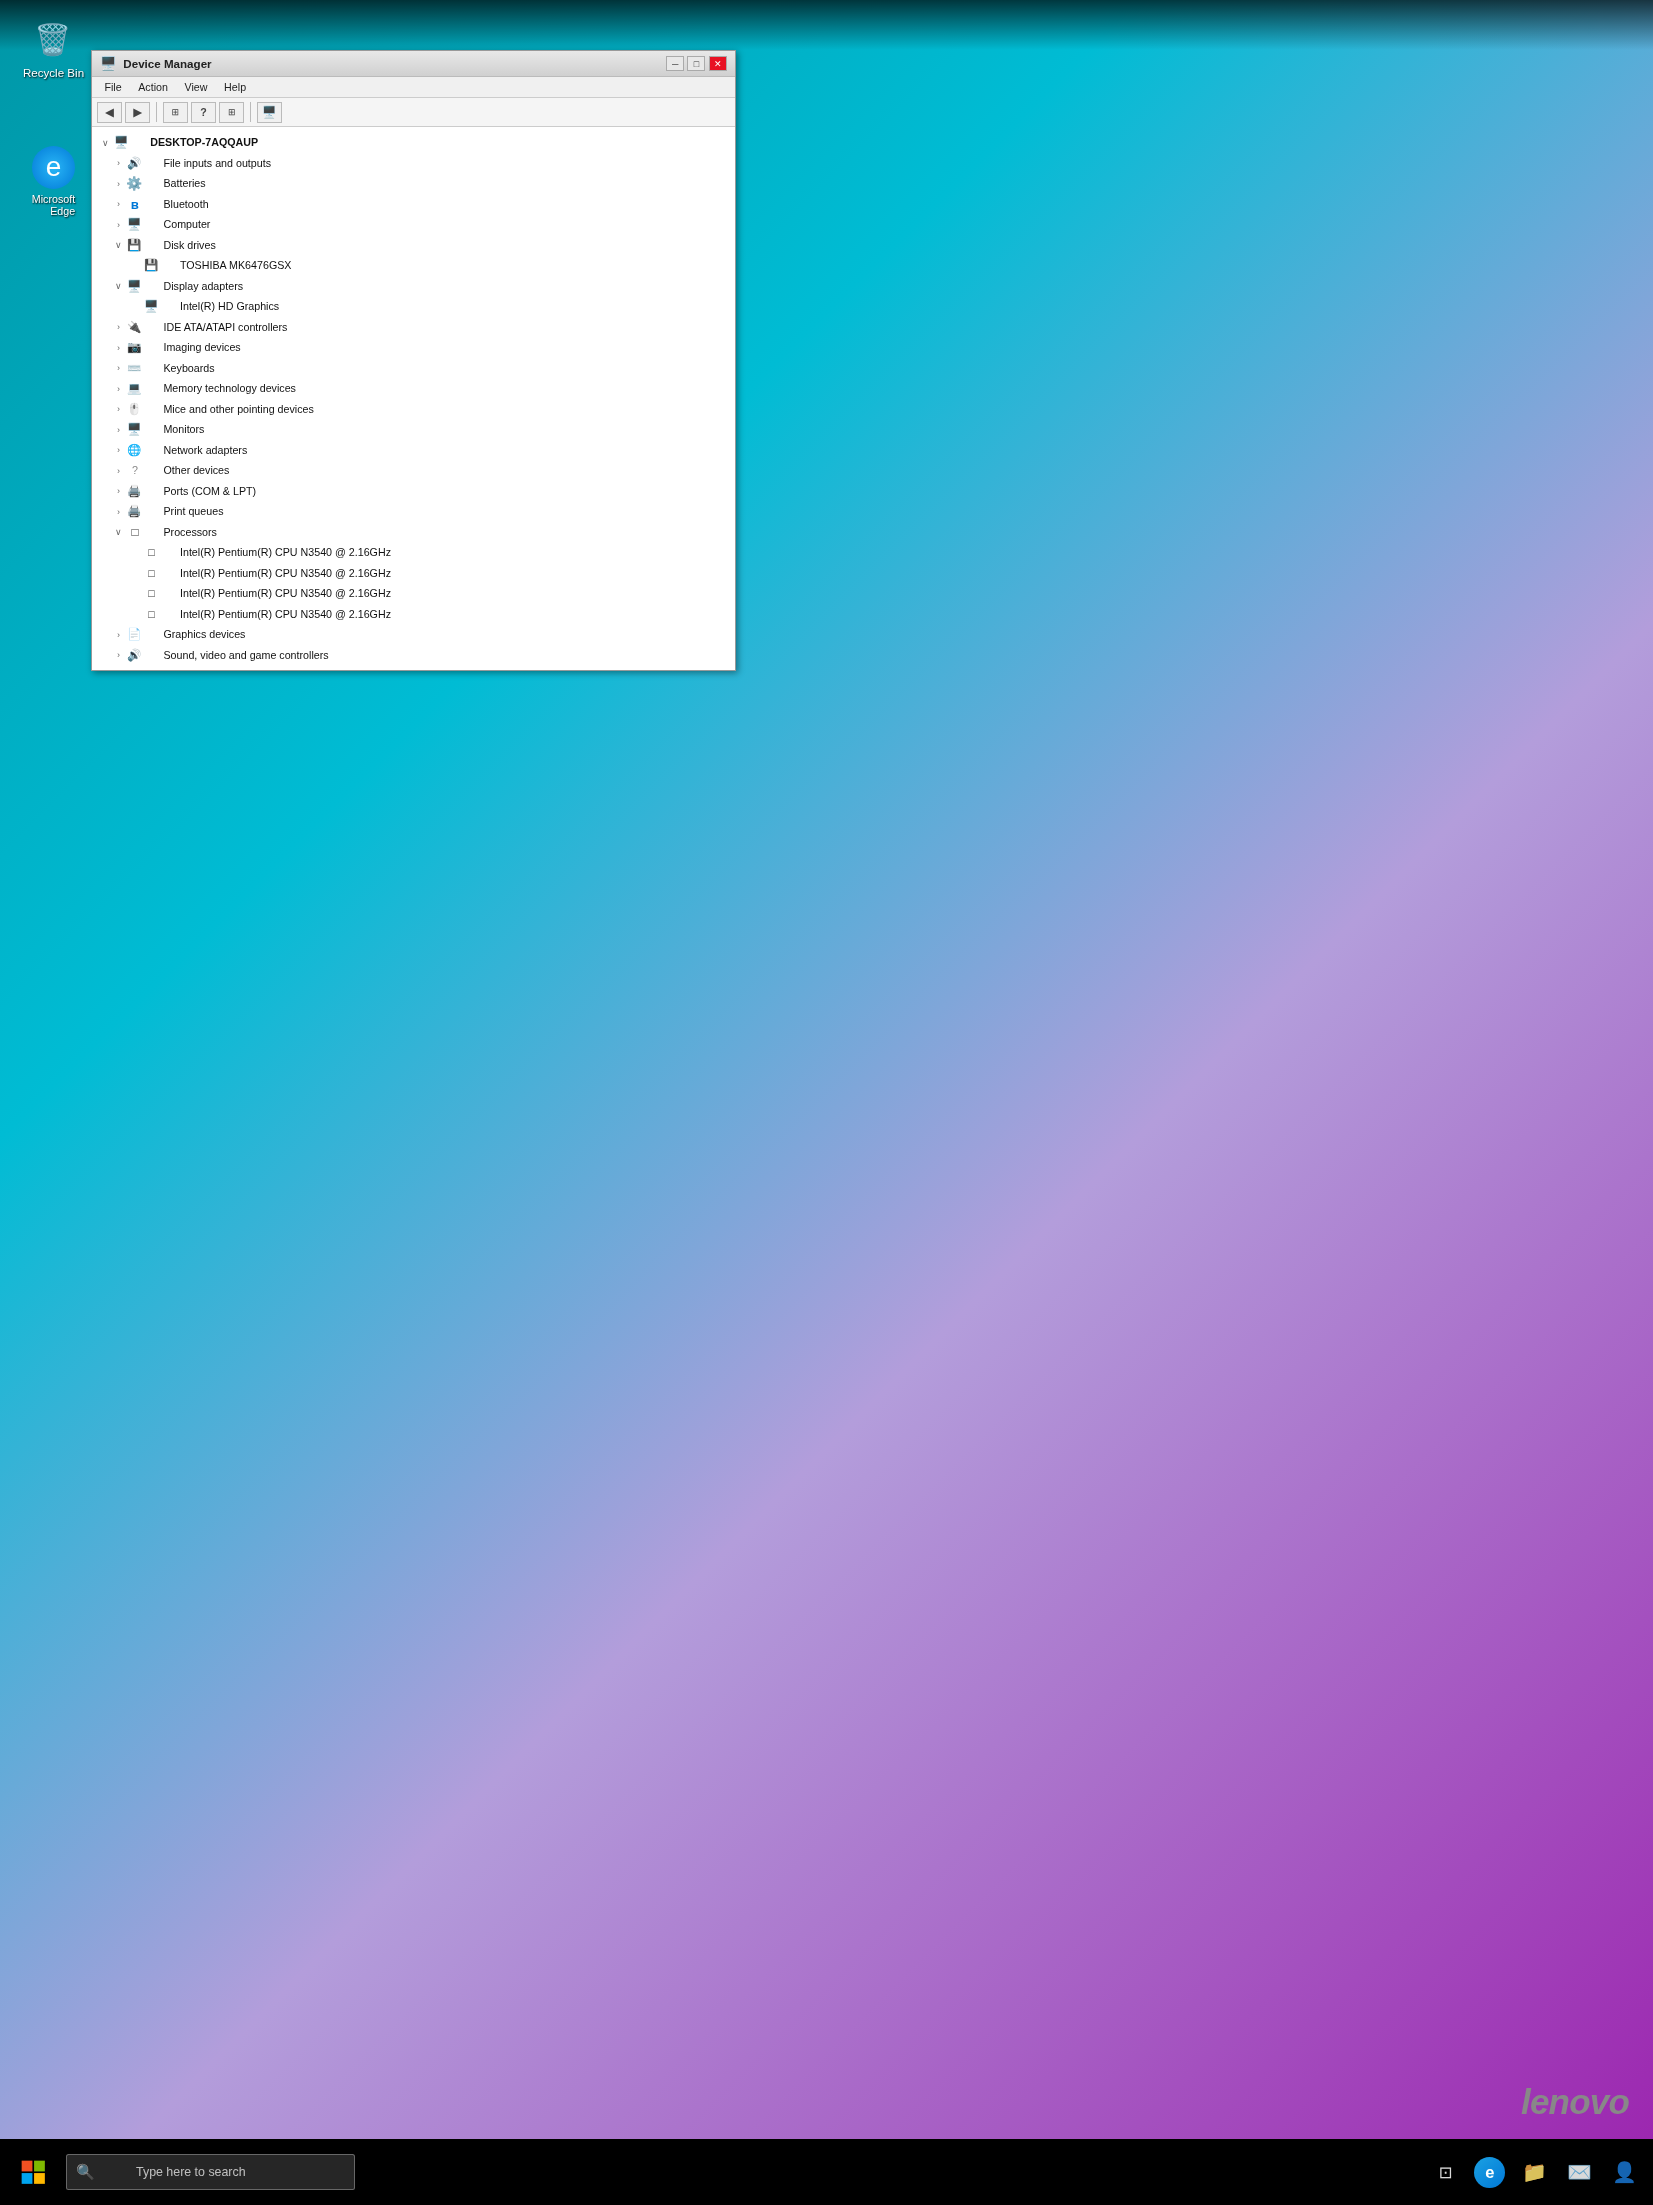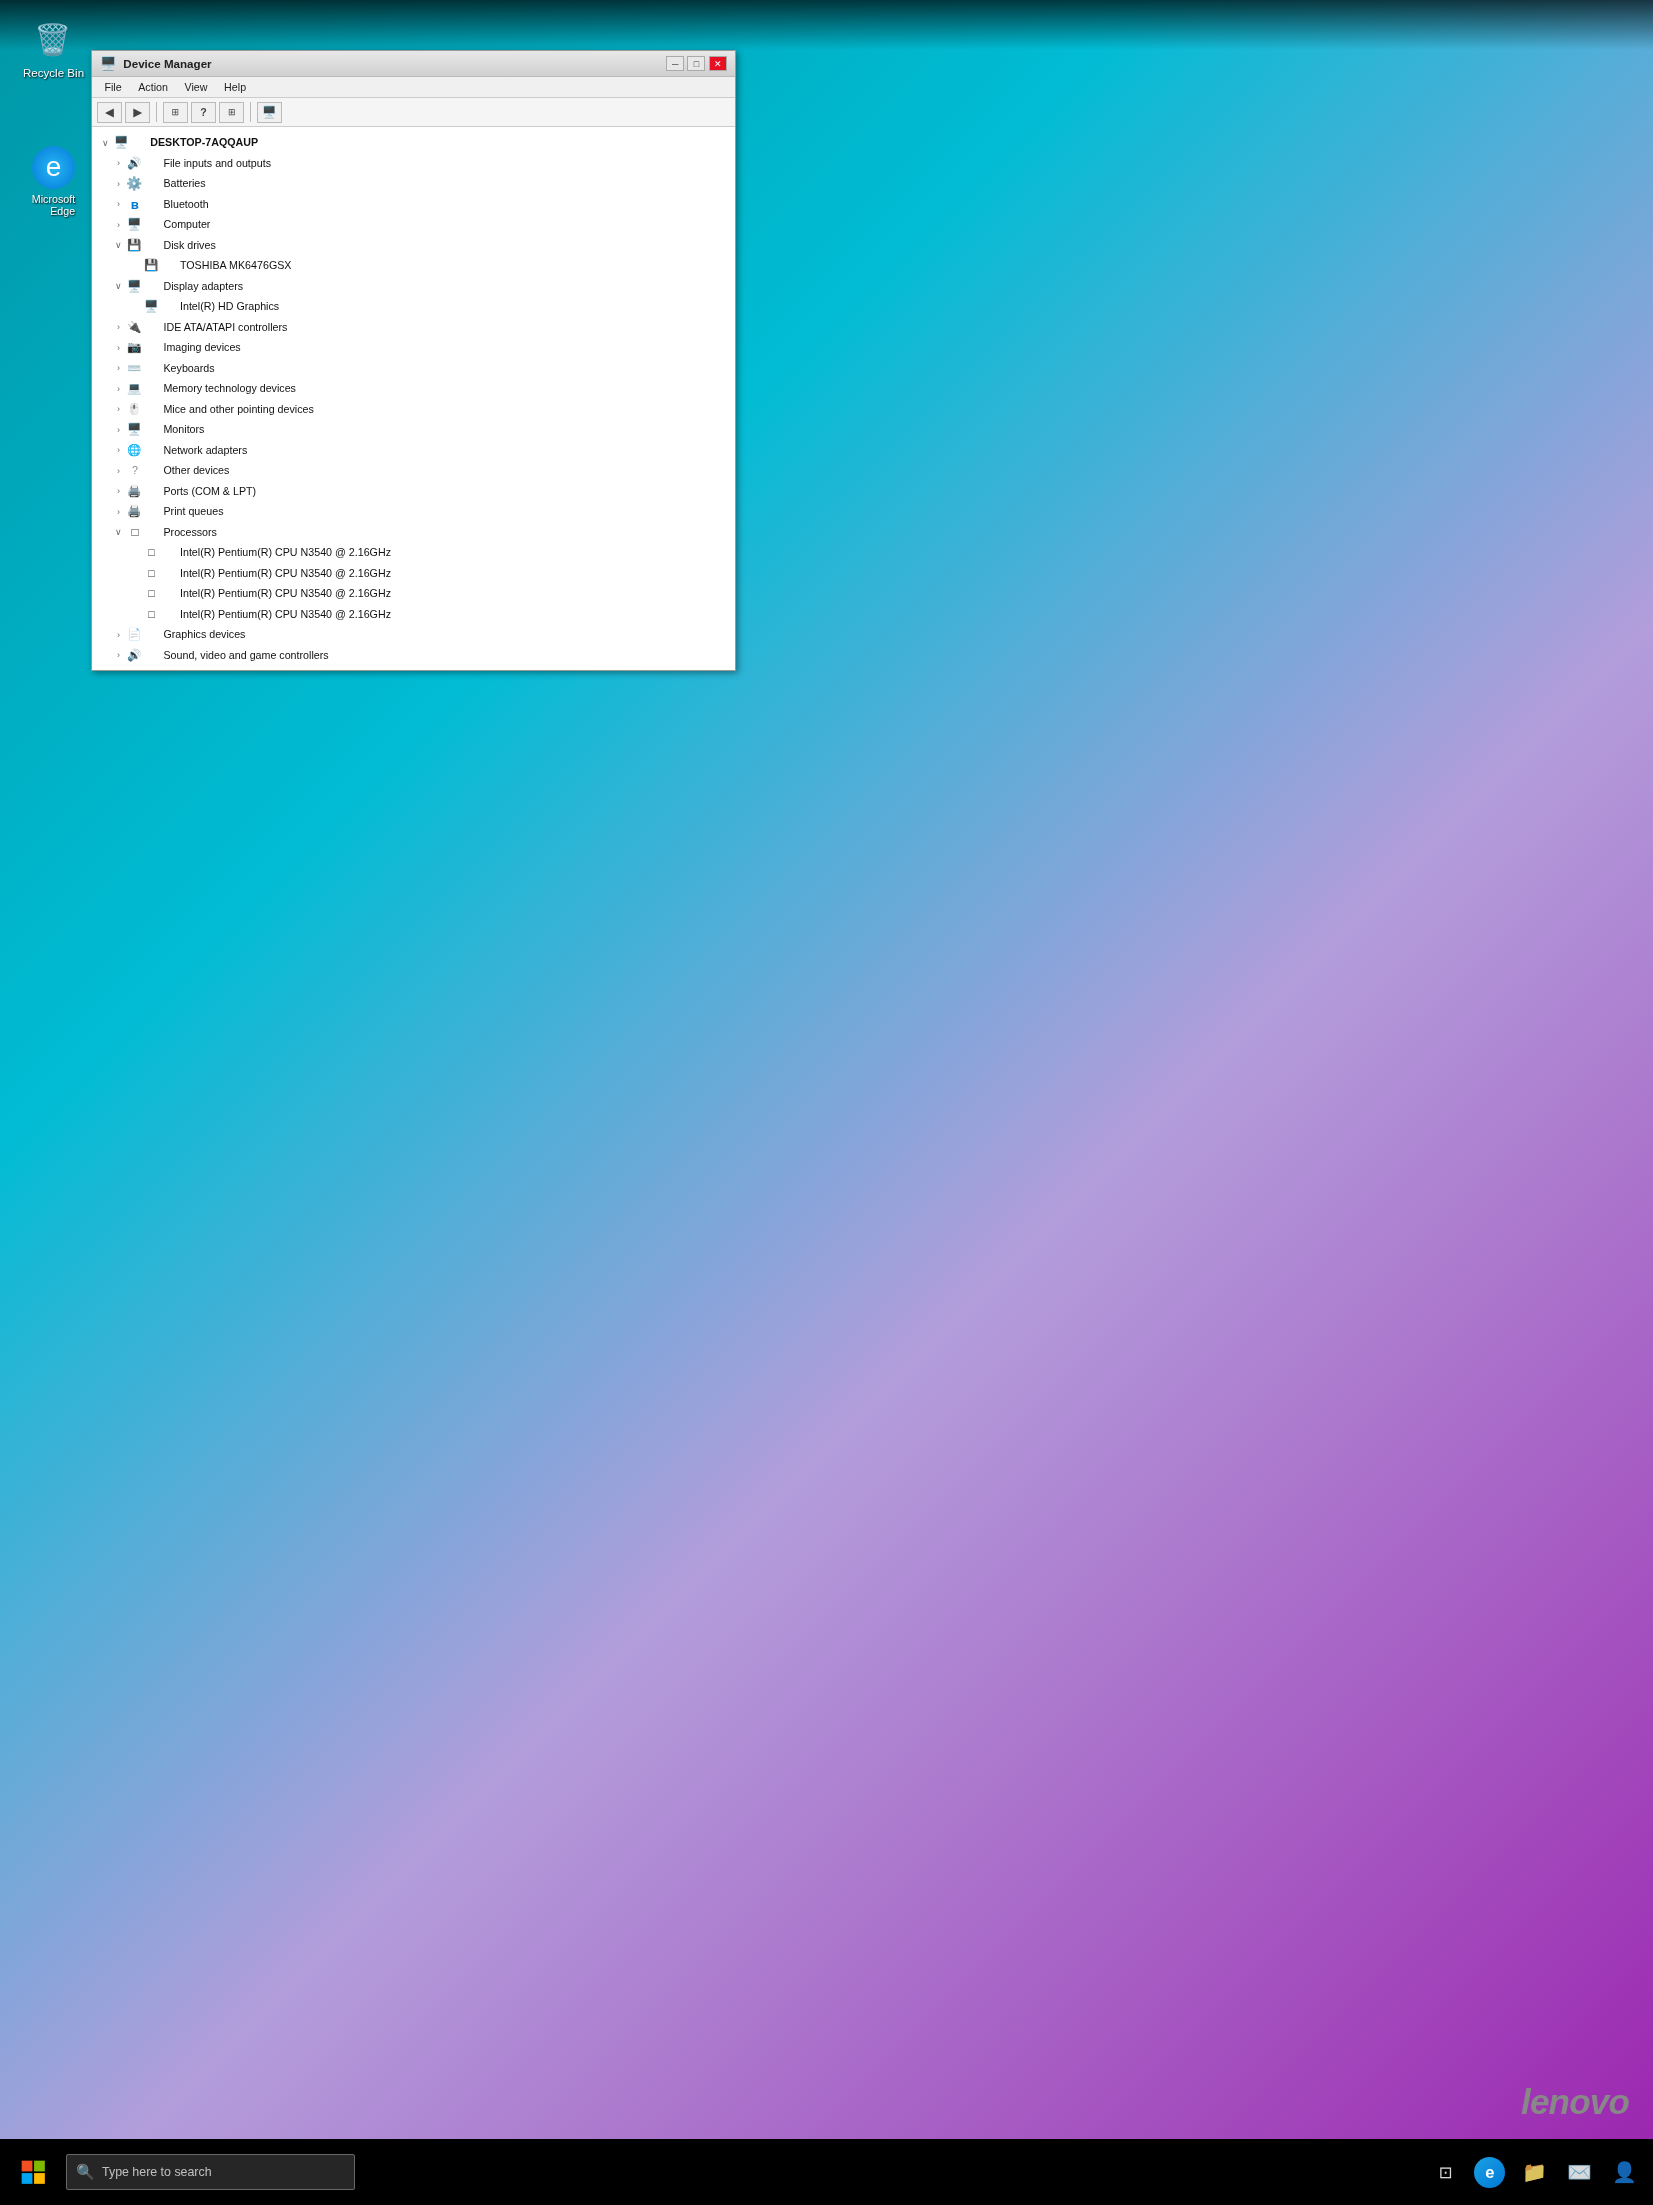--- a/index.html
+++ b/index.html
@@ -240,20 +240,21 @@
     }
 
     .search-bar .search-icon {
       color: rgba(255,255,255,0.7);
       font-size: 15px;
     }
 
     .search-bar .search-text {
       color: rgba(255,255,255,0.7);
       font-size: 12.4px;
+      margin-left: 34px;
     }
 
     .taskbar-spacer {
       flex: 1;
     }
 
     .taskbar-icons {
       display: flex;
       align-items: center;
       gap: 12.4px;

